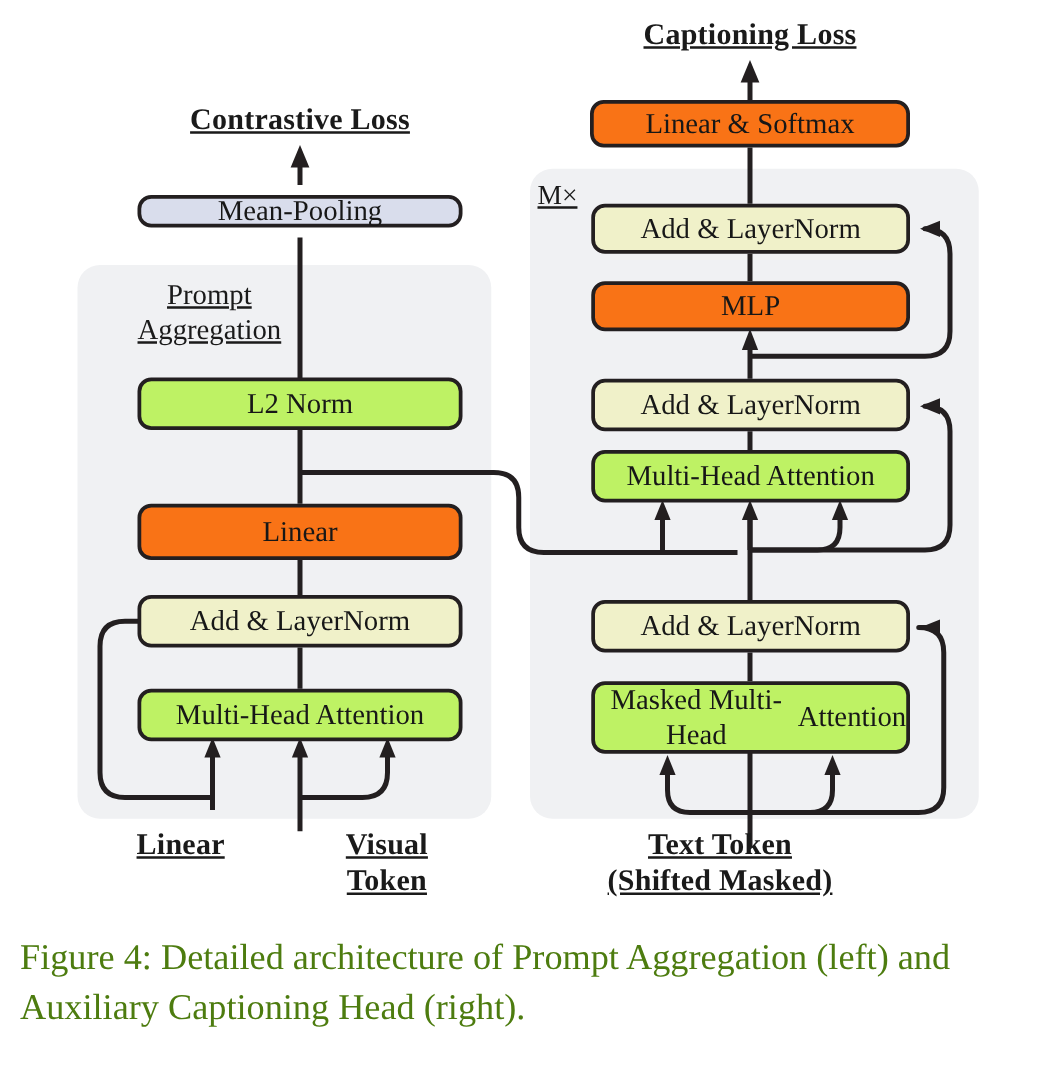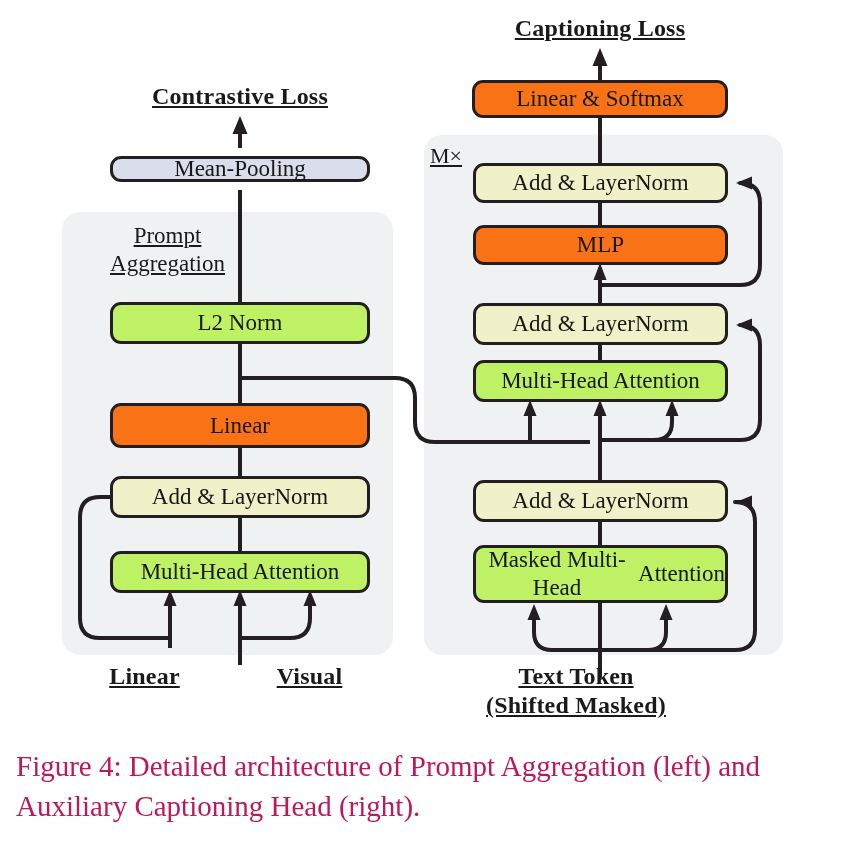--- a/index.html
+++ b/index.html
@@ -38,21 +38,21 @@
   .lbl-mx{font-size:22px;}
 
   
   #wires{position:absolute;left:0;top:0;width:851px;height:867px;z-index:4;}
   #wires .w{fill:none;stroke:#231f20;stroke-width:4;stroke-linecap:butt;stroke-linejoin:round;}
   #wires .head{fill:#231f20;}
 
   
   #caption{
     position:absolute;left:16px;top:746px;width:820px;
-    font-size:29px;line-height:1.38;color:#be185d;
+    font-size:29px;line-height:1.38;color:#4d7c0f;
     font-family:"Liberation Serif","DejaVu Serif",serif;
   }
 </style>
 </head>
 <body>
 
 <div id="figure">
 
   <svg id="wires" viewBox="0 0 851 867">
 
@@ -143,20 +143,21 @@
   <div class="node c-yel" style="left:110px;top:476px;width:260px;height:42px;">Add &amp; LayerNorm</div>
 
   <div class="node c-org" style="left:110px;top:551px;width:260px;height:42px;">Multi-Head Attention</div>
 
   <div class="lbl lbl-bold" style="left:92px;top:662px;width:105px;">
     <div>Linear</div>
   </div>
 
   <div class="lbl lbl-bold" style="left:252px;top:662px;width:115px;">
     <div>Visual</div>
+    <div>Token</div>
   </div>
 
   <div class="lbl lbl-bold" style="left:450px;top:14px;width:300px;">Captioning Loss</div>
 
   <div class="lbl lbl-mx" style="left:430px;top:143px;width:44px;text-align:left;">M×</div>
 
   <div class="node c-grn" style="left:472px;top:80px;width:256px;height:38px;">Linear &amp; Softmax</div>
 
   <div class="node c-yel" style="left:473px;top:163px;width:255px;height:40px;">Add &amp; LayerNorm</div>
 

